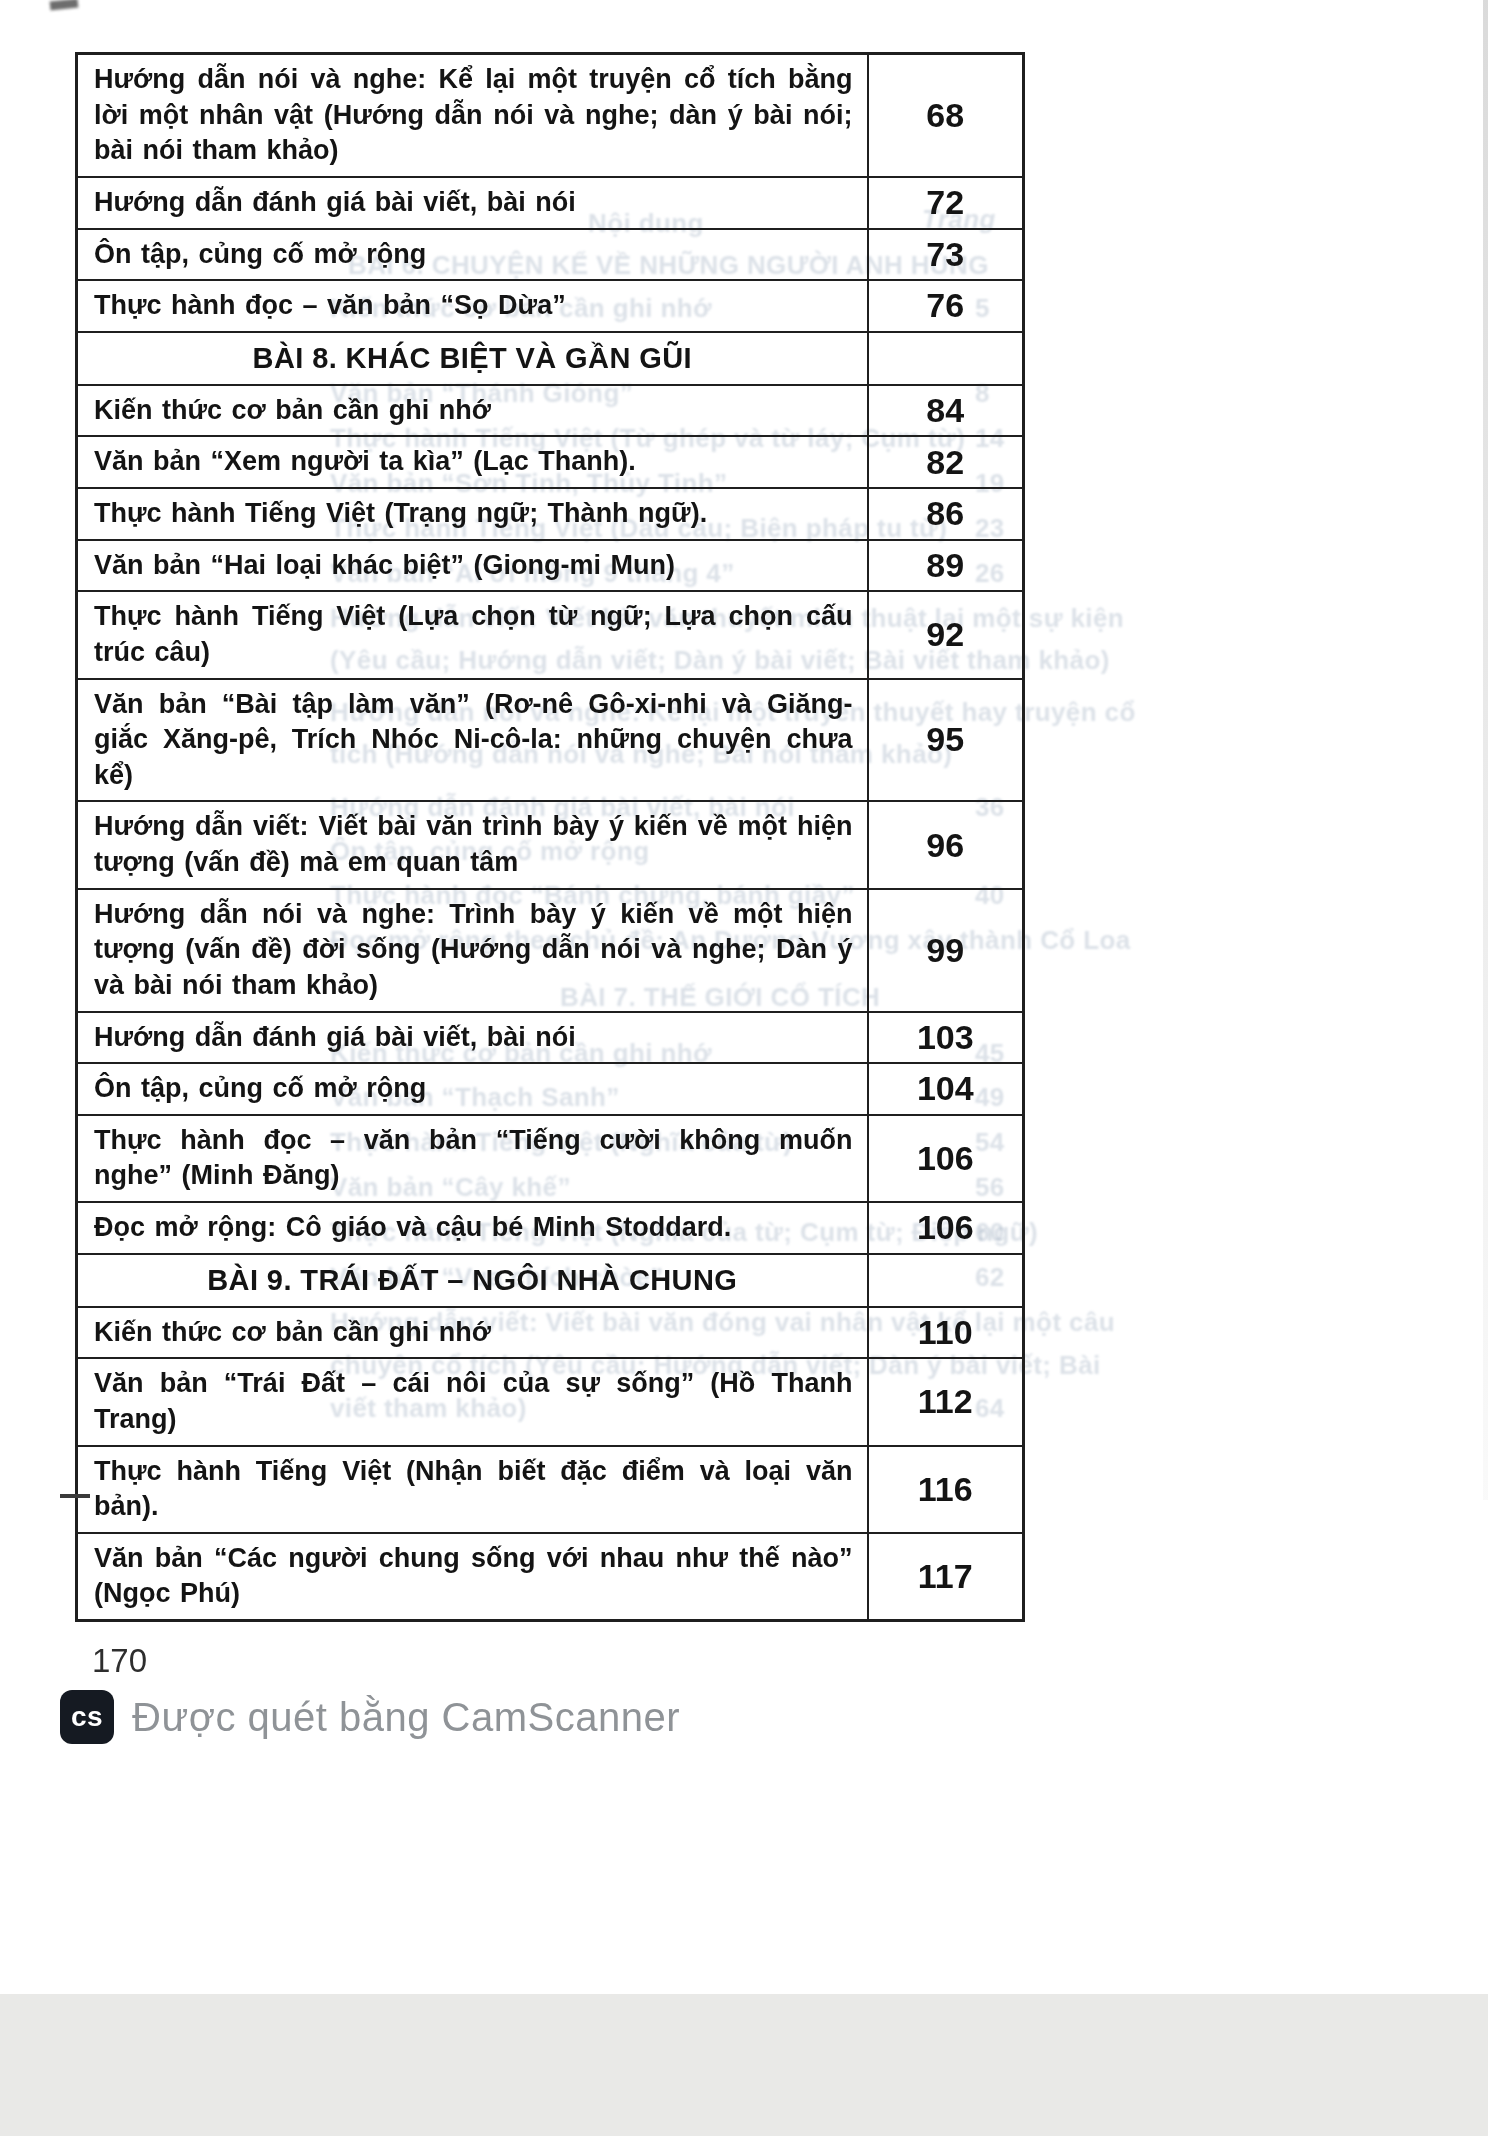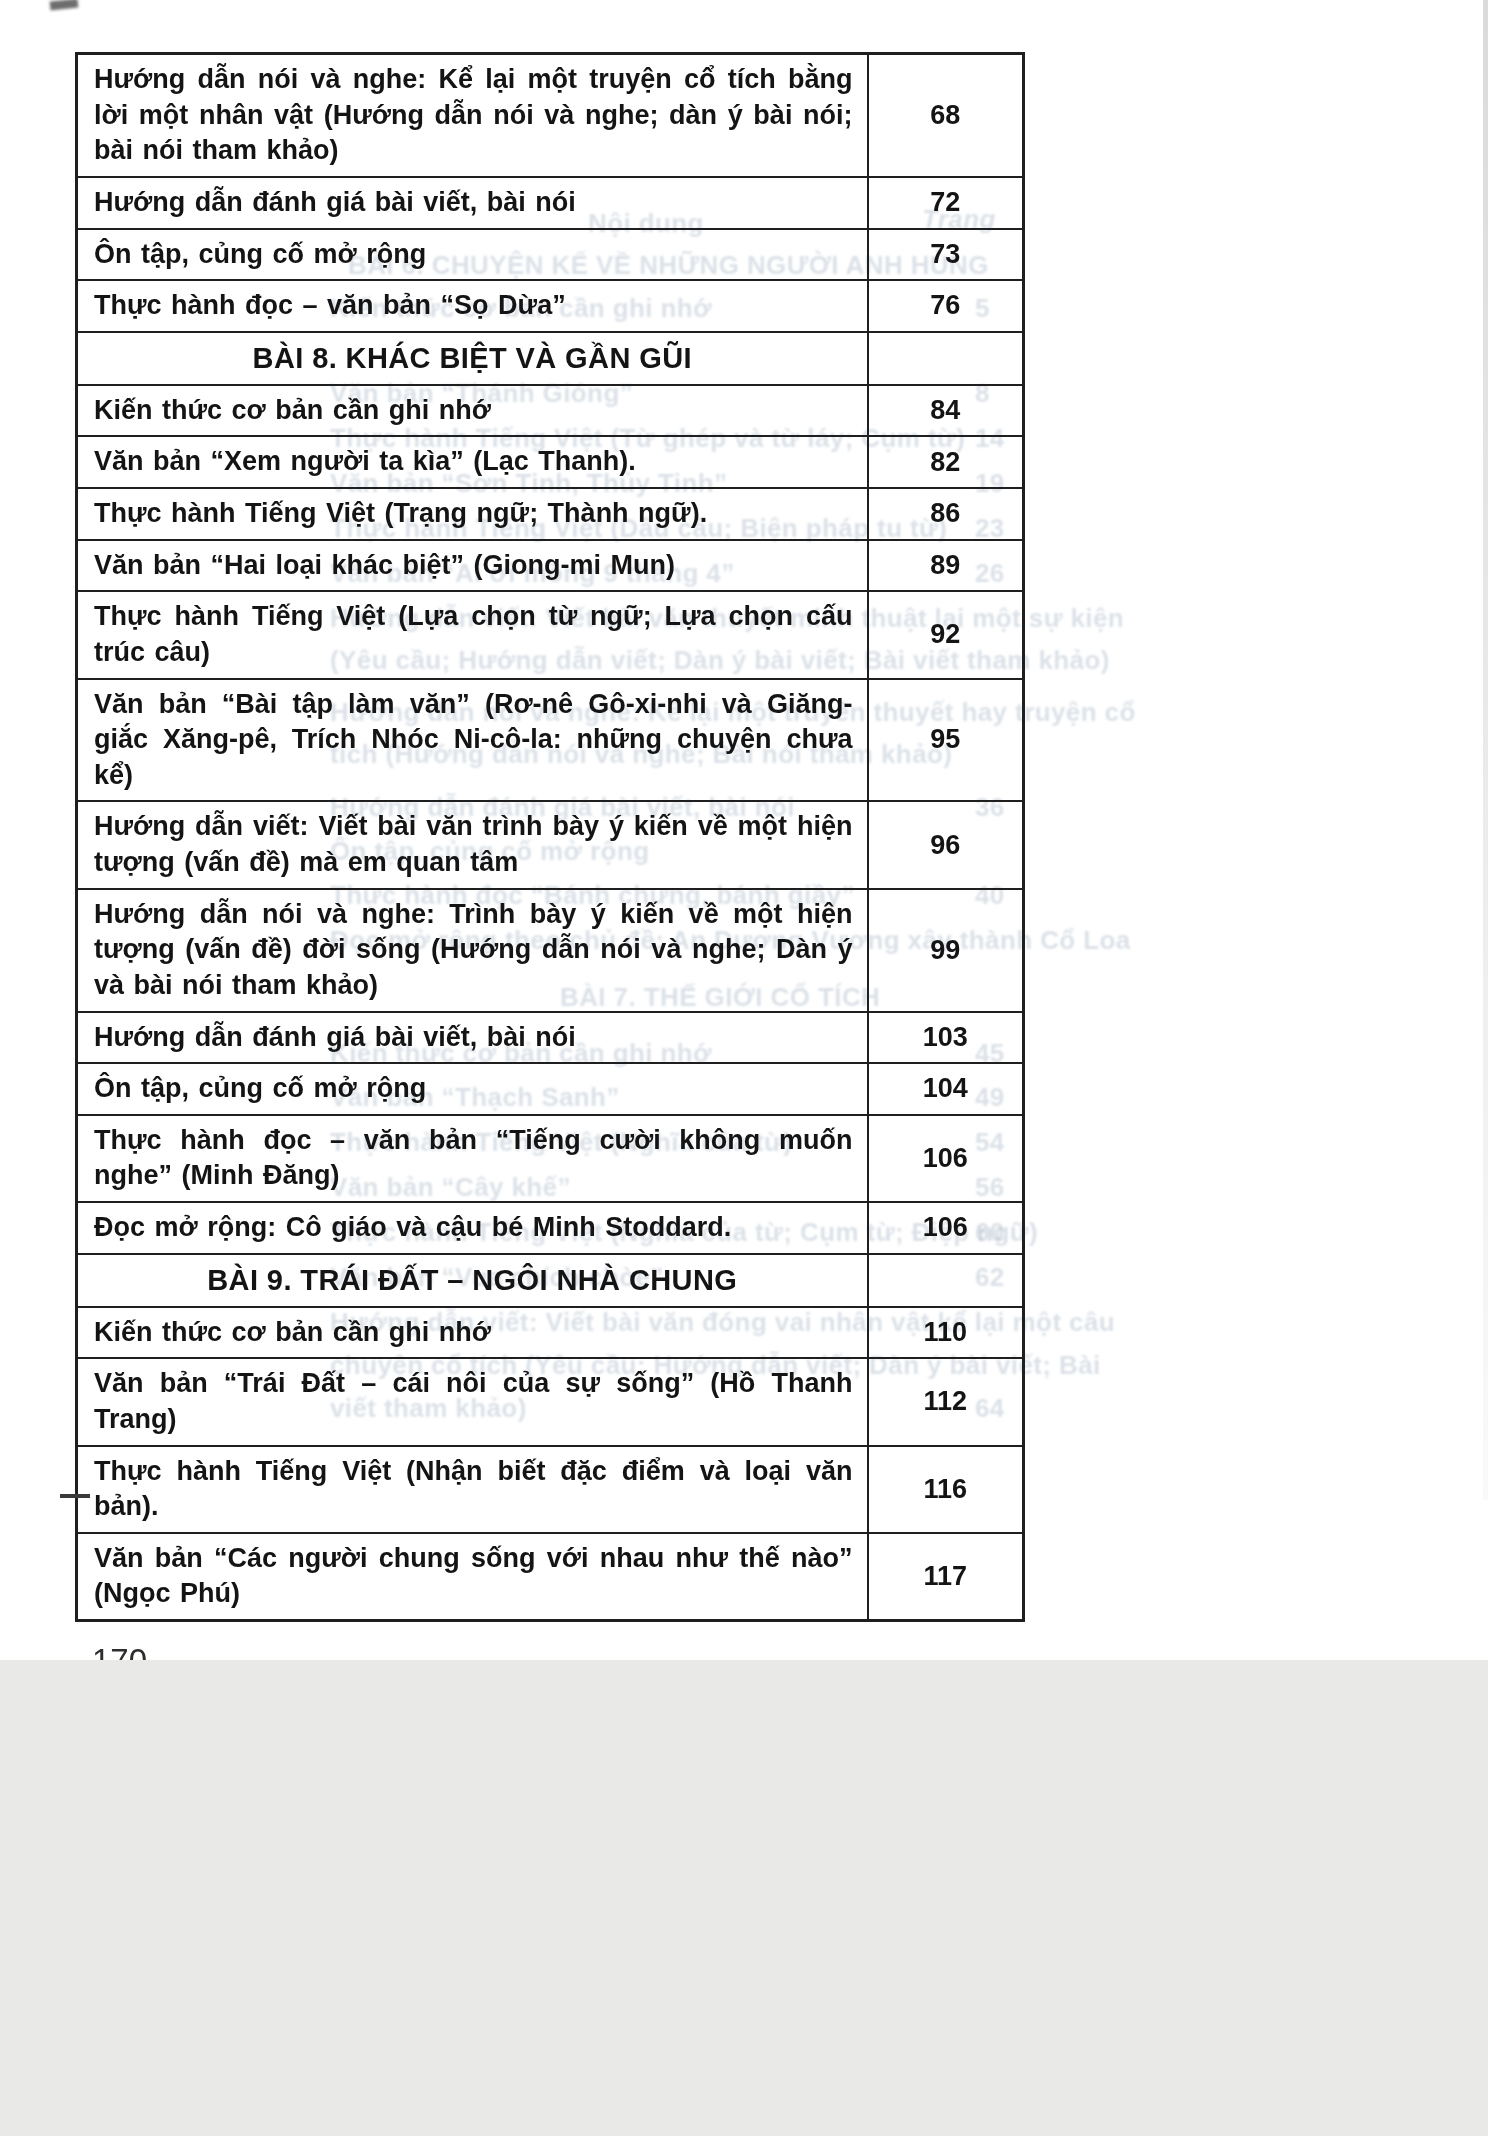--- a/index.html
+++ b/index.html
@@ -1,19 +1,19 @@
 <!DOCTYPE html>
 <html style="--paper: #ffffff; --ink: #141414; --border: #1f1f1f; --ghost: #93a4b8; --watermark-text: #8f9397; --logo-bg: #151a22; --logo-text: #ffffff;"><head>
 <meta charset="utf-8">
 <style>
   html, body { margin: 0; padding: 0; background: #e9e9e7; }
   .page {
     position: relative;
     width: 1488px;
-    height: 1660px;
+    height: 1994px;
     background: var(--paper, #ffffff);
     overflow: hidden;
     font-family: "Liberation Sans", "DejaVu Sans", sans-serif;
     margin: 0 auto;
   }
 
   
   .ghost-layer { position: absolute; inset: 0; z-index: 1; pointer-events: none; }
   .ghost {
     position: absolute;
@@ -53,21 +53,21 @@
   }
   .cell-header {
     font-size: 29px;
     font-weight: 700;
     color: var(--ink, #141414);
     text-align: center;
     padding: 9px 6px;
     letter-spacing: 0.4px;
   }
   .cell-page {
-    font-size: 27px;
+    font-size: 34px;
     font-weight: 700;
     color: var(--ink, #141414);
     text-align: center;
   }
 
   .footer-area { margin: 20px 0 0 60px; }
   .page-number {
     margin-left: 32px;
     font-size: 33px;
     color: #2e2e2e;

